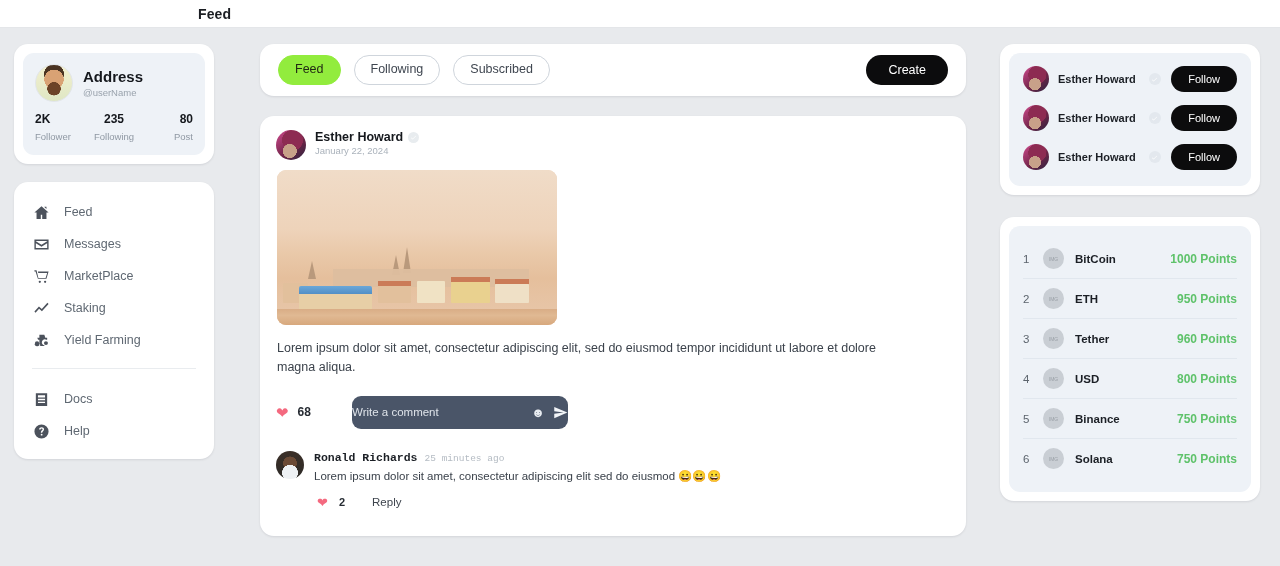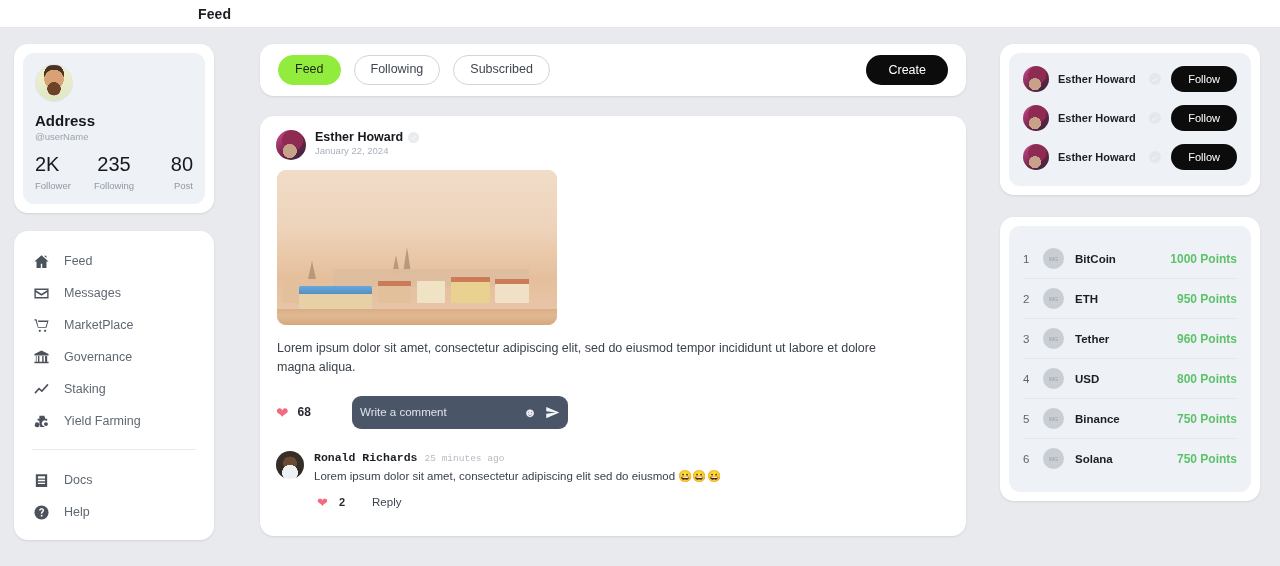--- a/index.html
+++ b/index.html
@@ -38,21 +38,21 @@
     border-radius: 14px;
     box-shadow: 0 1px 3px rgba(16,24,40,.06), 0 1px 2px rgba(16,24,40,.04);
   }
 
   .profile-card { padding: 9px; margin-bottom: 18px; }
   .profile-inner {
     background: #eef2f7;
     border-radius: 11px;
     padding: 11px 12px 13px 12px;
   }
-  .profile-top { display: flex; align-items: flex-start; gap: 10px; flex-direction: column; }
+  .profile-top { display: flex; align-items: center; gap: 10px; }
   .avatar {
     border-radius: 50%;
     flex: 0 0 auto;
     background-size: cover;
     background-position: center;
     overflow: hidden;
   }
   .avatar-profile {
     width: 38px; height: 38px;
     background:
@@ -61,21 +61,21 @@
       radial-gradient(circle at 50% 25%, #4a3322 0 30%, transparent 31%),
       linear-gradient(#f3f0cf, #dfe7c4);
     border: 1px solid #e2e6ea;
   }
   .profile-name { font-size: 15px; font-weight: 700; color: #15181d; line-height: 1.15; }
   .profile-handle { font-size: 9.5px; color: #9aa3ad; margin-top: 2px; }
   .stats { display: flex; margin-top: 11px; }
   .stat { flex: 1; }
   .stat:nth-child(2) { text-align: center; }
   .stat:nth-child(3) { text-align: right; }
-  .stat-num { font-size: 20px; font-weight: 400; color: #15181d; line-height: 1.1; }
+  .stat-num { font-size: 12px; font-weight: 700; color: #15181d; line-height: 1.1; }
   .stat-lbl { font-size: 9.5px; color: #8f98a3; margin-top: 5px; }
 
   .nav-card { padding: 14px 0 12px 0; }
   .nav-item {
     display: flex; align-items: center; gap: 14px;
     padding: 7px 18px; cursor: pointer;
   }
   .nav-icon {
     width: 18px; height: 18px;
     display: flex; align-items: center; justify-content: center;
@@ -175,21 +175,21 @@
     font-size: 12.5px; color: #3b424b; line-height: 1.55;
     margin: 14px 1px 0 1px; max-width: 640px;
   }
   .post-actions { display: flex; align-items: center; margin-top: 18px; }
   .like-group { display: flex; align-items: center; gap: 9px; width: 76px; }
   .heart { color: #f4697f; font-size: 15px; line-height: 1; }
   .like-count { font-size: 12px; font-weight: 700; color: #262b32; }
   .comment-box {
     background: #4a5568; border-radius: 9px;
     display: flex; align-items: center;
-    padding: 9px 8px; width: 216px; gap: 8px;
+    padding: 9px 0; width: 216px; gap: 8px;
   }
   .comment-input {
     background: transparent; border: none; outline: none;
     color: #e5e9ef; font-size: 11.5px; flex: 1;
     font-family: "Liberation Sans", sans-serif;
   }
   .comment-input::placeholder { color: #dfe4ea; }
   .emoji-icon { font-size: 13px; color: #e8ecf1; line-height: 1; cursor: pointer; }
   .send-icon { width: 15px; height: 15px; fill: #f2f5f8; cursor: pointer; }
 
@@ -311,28 +311,20 @@
 
       <div class="nav-item">
         <span class="nav-icon">
           <svg viewBox="0 0 24 24">
               <path d="M2 3h3l2.6 11.2h10.2l2.2-7.2H7.4l-.5-2H22l-3 10H6.9L3.6 5H2V3zm6 16.5a1.6 1.6 0 1 0 3.2 0 1.6 1.6 0 0 0-3.2 0zm7.5 0a1.6 1.6 0 1 0 3.2 0 1.6 1.6 0 0 0-3.2 0z"></path>
             </svg>
         </span>
         <span class="nav-label">MarketPlace</span>
       </div>
 
-      <div class="nav-item">
-        <span class="nav-icon">
-          <svg viewBox="0 0 24 24">
-              <path d="M12 2 2 7v2h20V7L12 2zM4 10v8H2v2h20v-2h-2v-8h-3v8h-2v-8h-2v8H9v-8H7v8H5v-8H4z"></path>
-            </svg>
-        </span>
-        <span class="nav-label">Governance</span>
-      </div>
 
       <div class="nav-item">
         <span class="nav-icon">
           <svg viewBox="0 0 24 24">
               <path d="M2 16.4 8.4 9l4 3.6L20.3 4 22 5.7l-9.4 10.2-4-3.6L3.6 18 2 16.4z"></path>
             </svg>
         </span>
         <span class="nav-label">Staking</span>
       </div>
 

